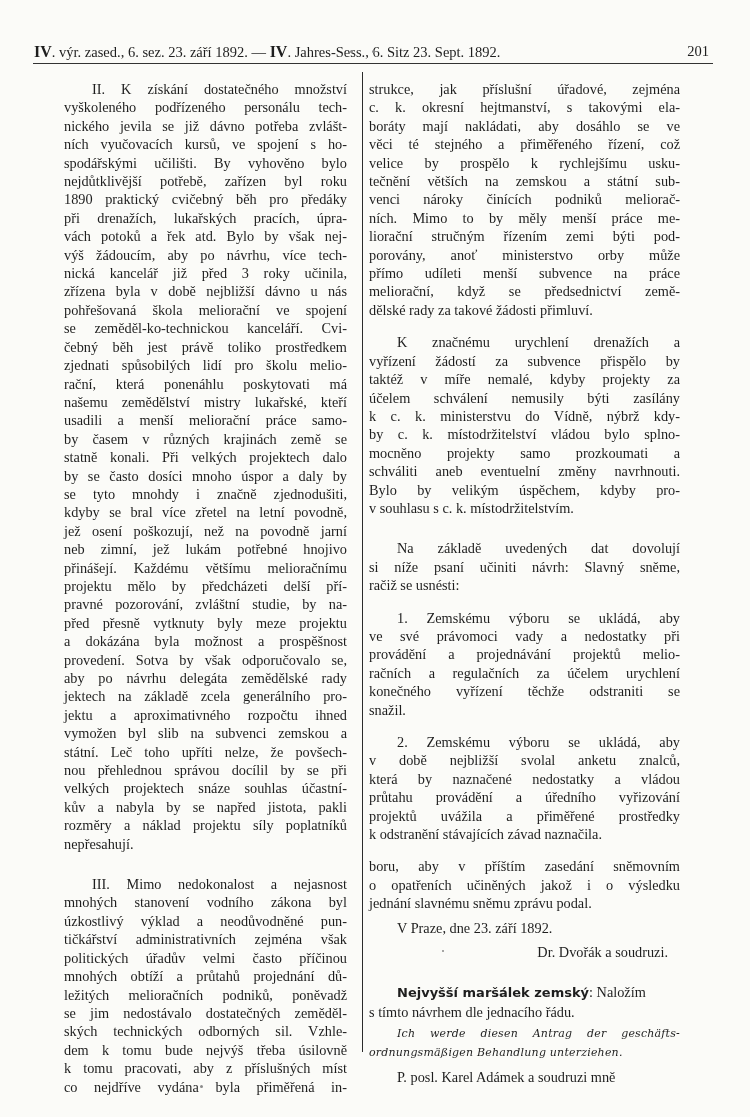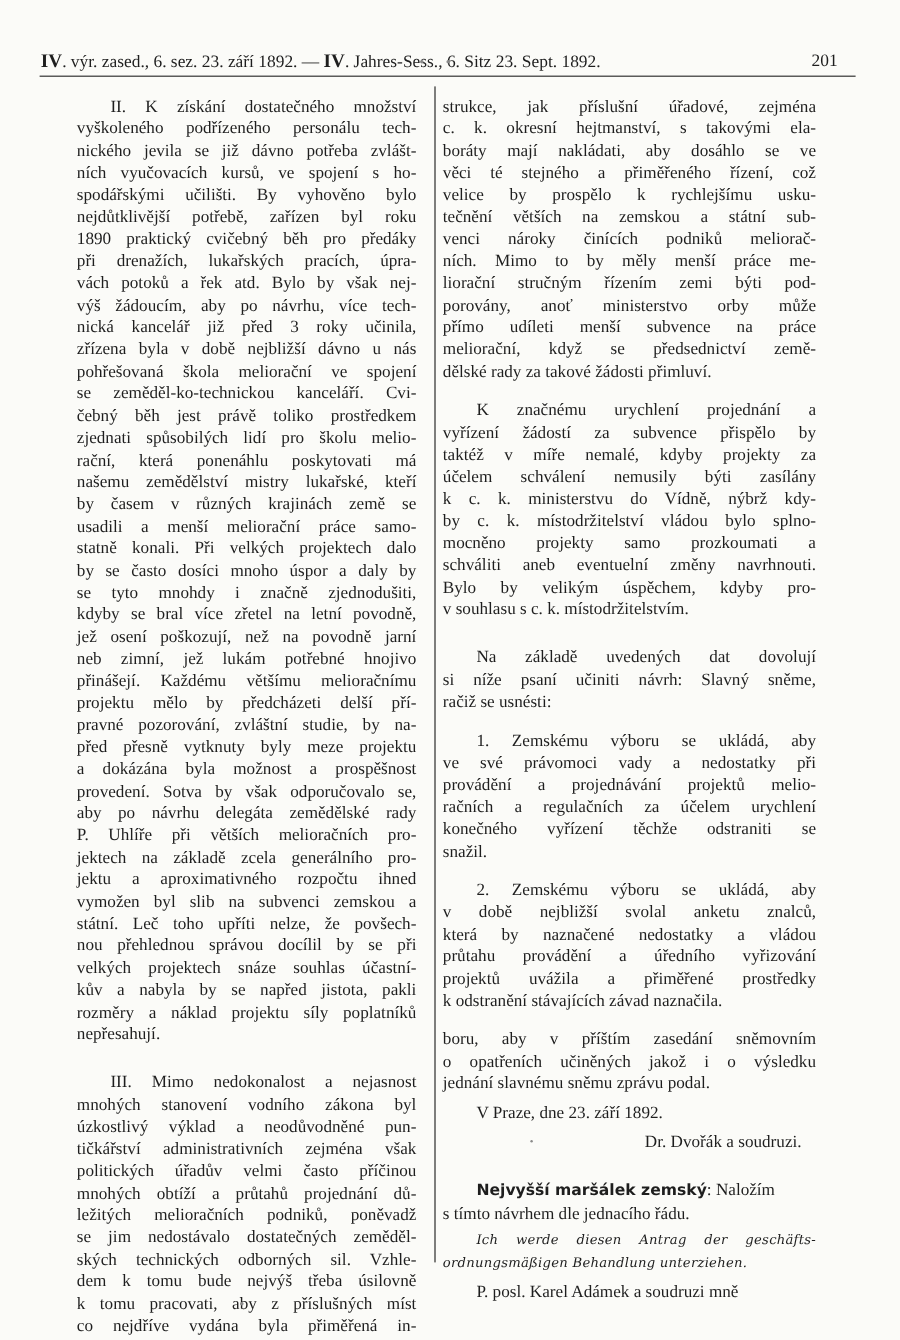--- a/index.html
+++ b/index.html
@@ -11,21 +11,21 @@
     position: relative;
   }
   .header {
     position: absolute; left: 34px; top: 40px; width: 676px; height: 22px;
     font-family: "Liberation Serif", serif;
     font-size: 14.5px; letter-spacing: 0;
     white-space: nowrap;
   }
   .header .left { position: absolute; left: 0; top: 3px; }
   .header .left b { font-weight: bold; font-size: 16px; }
-  .header .page { position: absolute; right: 12px; top: 3px; }
+  .header .page { position: absolute; right: 1px; top: 3px; }
   .header-rule {
     position: absolute; left: 33px; top: 63px; width: 680px; height: 0;
     border-top: 1.5px solid #333;
   }
   .col {
     position: absolute; top: 80px;
     font-family: "Liberation Serif", serif;
     font-size: 14.3px; line-height: 18.4px;
     text-align: justify;
   }
@@ -68,36 +68,35 @@
       <span class="line">vách potoků a řek atd. Bylo by však nej-</span>
       <span class="line">výš žádoucím, aby po návrhu, více tech-</span>
       <span class="line">nická kancelář již před 3 roky učinila,</span>
       <span class="line">zřízena byla v době nejbližší dávno u nás</span>
       <span class="line">pohřešovaná škola meliorační ve spojení</span>
       <span class="line">se zeměděl-ko-technickou kanceláří. Cvi-</span>
       <span class="line">čebný běh jest právě toliko prostředkem</span>
       <span class="line">zjednati spůsobilých lidí pro školu melio-</span>
       <span class="line">rační, která ponenáhlu poskytovati má</span>
       <span class="line">našemu zemědělství mistry lukařské, kteří</span>
+      <span class="line">usadili a menší meliorační práce samo-</span>
       <span class="line">by časem v různých krajinách země se</span>
-      <span class="line">usadili a menší meliorační práce samo-</span>
       <span class="line">statně konali. Při velkých projektech dalo</span>
       <span class="line">by se často dosíci mnoho úspor a daly by</span>
       <span class="line">se tyto mnohdy i značně zjednodušiti,</span>
       <span class="line">kdyby se bral více zřetel na letní povodně,</span>
       <span class="line">jež osení poškozují, než na povodně jarní</span>
       <span class="line">neb zimní, jež lukám potřebné hnojivo</span>
       <span class="line">přinášejí. Každému většímu melioračnímu</span>
       <span class="line">projektu mělo by předcházeti delší pří-</span>
       <span class="line">pravné pozorování, zvláštní studie, by na-</span>
       <span class="line">před přesně vytknuty byly meze projektu</span>
       <span class="line">a dokázána byla možnost a prospěšnost</span>
       <span class="line">provedení. Sotva by však odporučovalo se,</span>
       <span class="line">aby po návrhu delegáta zemědělské rady</span>
-      <span class="line">P. Uhlíře při větších melioračních pro-</span>
       <span class="line">jektech na základě zcela generálního pro-</span>
       <span class="line">jektu a aproximativného rozpočtu ihned</span>
       <span class="line">vymožen byl slib na subvenci zemskou a</span>
       <span class="line">státní. Leč toho upříti nelze, že povšech-</span>
       <span class="line">nou přehlednou správou docílil by se při</span>
       <span class="line">velkých projektech snáze souhlas účastní-</span>
       <span class="line">kův a nabyla by se napřed jistota, pakli</span>
       <span class="line">rozměry a náklad projektu síly poplatníků</span>
       <span class="line last">nepřesahují.</span>
     </div>
@@ -129,21 +128,21 @@
       <span class="line">venci nároky činících podniků meliorač-</span>
       <span class="line">ních. Mimo to by měly menší práce me-</span>
       <span class="line">liorační stručným řízením zemi býti pod-</span>
       <span class="line">porovány, anoť ministerstvo orby může</span>
       <span class="line">přímo udíleti menší subvence na práce</span>
       <span class="line">meliorační, když se předsednictví země-</span>
       <span class="line last">dělské rady za takové žádosti přimluví.</span>
     </div>
   <div class="gap"></div>
   <div id="rp2">
-      <span class="line indent">K značnému urychlení projednání a</span>
+      <span class="line indent">K značnému urychlení drenažích a</span>
       <span class="line">vyřízení žádostí za subvence přispělo by</span>
       <span class="line">taktéž v míře nemalé, kdyby projekty za</span>
       <span class="line">účelem schválení nemusily býti zasílány</span>
       <span class="line">k c. k. ministerstvu do Vídně, nýbrž kdy-</span>
       <span class="line">by c. k. místodržitelství vládou bylo splno-</span>
       <span class="line">mocněno projekty samo prozkoumati a</span>
       <span class="line">schváliti aneb eventuelní změny navrhnouti.</span>
       <span class="line">Bylo by velikým úspěchem, kdyby pro-</span>
       <span class="line last">v souhlasu s c. k. místodržitelstvím.</span>
     </div>

